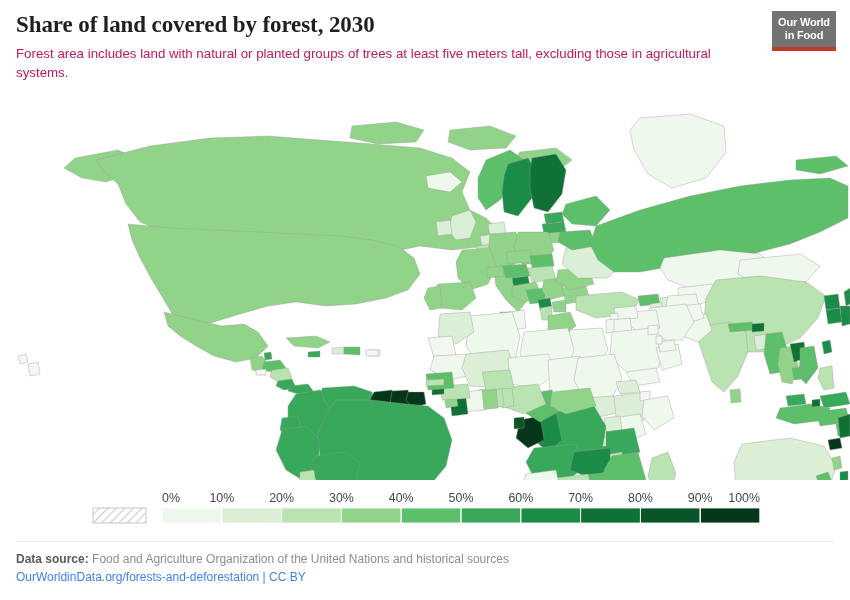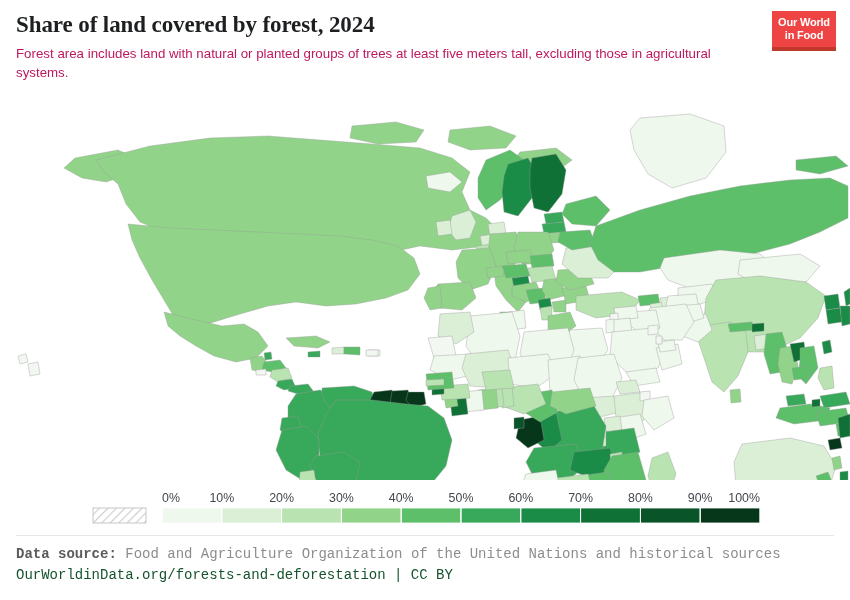--- a/index.html
+++ b/index.html
@@ -50,21 +50,21 @@
     max-width: 702px;
     font-weight: 400;
   }
 
   
   .owid-logo {
     position: absolute;
     right: 14px;
     top: 11px;
     width: 64px;
-    background: #ef4444;
+    background: #737373;
     border-bottom: 4px solid #c0392b;
     padding: 5px 4px 5px 4px;
     box-sizing: border-box;
     text-align: center;
     cursor: pointer;
   }
   .owid-logo .l1, .owid-logo .l2 {
     display: block;
     color: #ffffff;
     font-family: "Liberation Sans", sans-serif;
@@ -117,42 +117,42 @@
   
   .footer {
     position: absolute;
     left: 16px;
     bottom: 14px;
     right: 16px;
     border-top: 1px solid #e7e7e7;
     padding-top: 8px;
   }
   .footer-line {
-    font-family: Liberation Mono, monospace;
-    font-size: 14px;
+    font-family: Liberation Sans, sans-serif;
+    font-size: 12px;
     line-height: 1.5;
     color: #8d8d8d;
   }
   .footer-line .lbl {
     color: #5b5b5b;
     font-weight: 700;
   }
   .footer-link {
-    color: #14532d;
+    color: #3b82f6;
     text-decoration: none;
     cursor: pointer;
   }
 </style>
 </head>
 <body>
 
 <div id="chart-root">
 
   <div class="header">
-    <h1 class="chart-title">Share of land covered by forest, 2024</h1>
+    <h1 class="chart-title">Share of land covered by forest, 2030</h1>
     <p class="chart-subtitle">Forest area includes land with natural or planted groups of trees at least five meters tall, excluding those in agricultural systems.</p>
   </div>
 
   <div class="owid-logo">
     <span class="l1">Our World</span>
     <span class="l2">in Food</span>
   </div>
 
   <div class="map-area">
     <svg viewBox="0 0 850 380" preserveAspectRatio="xMidYMid meet">

